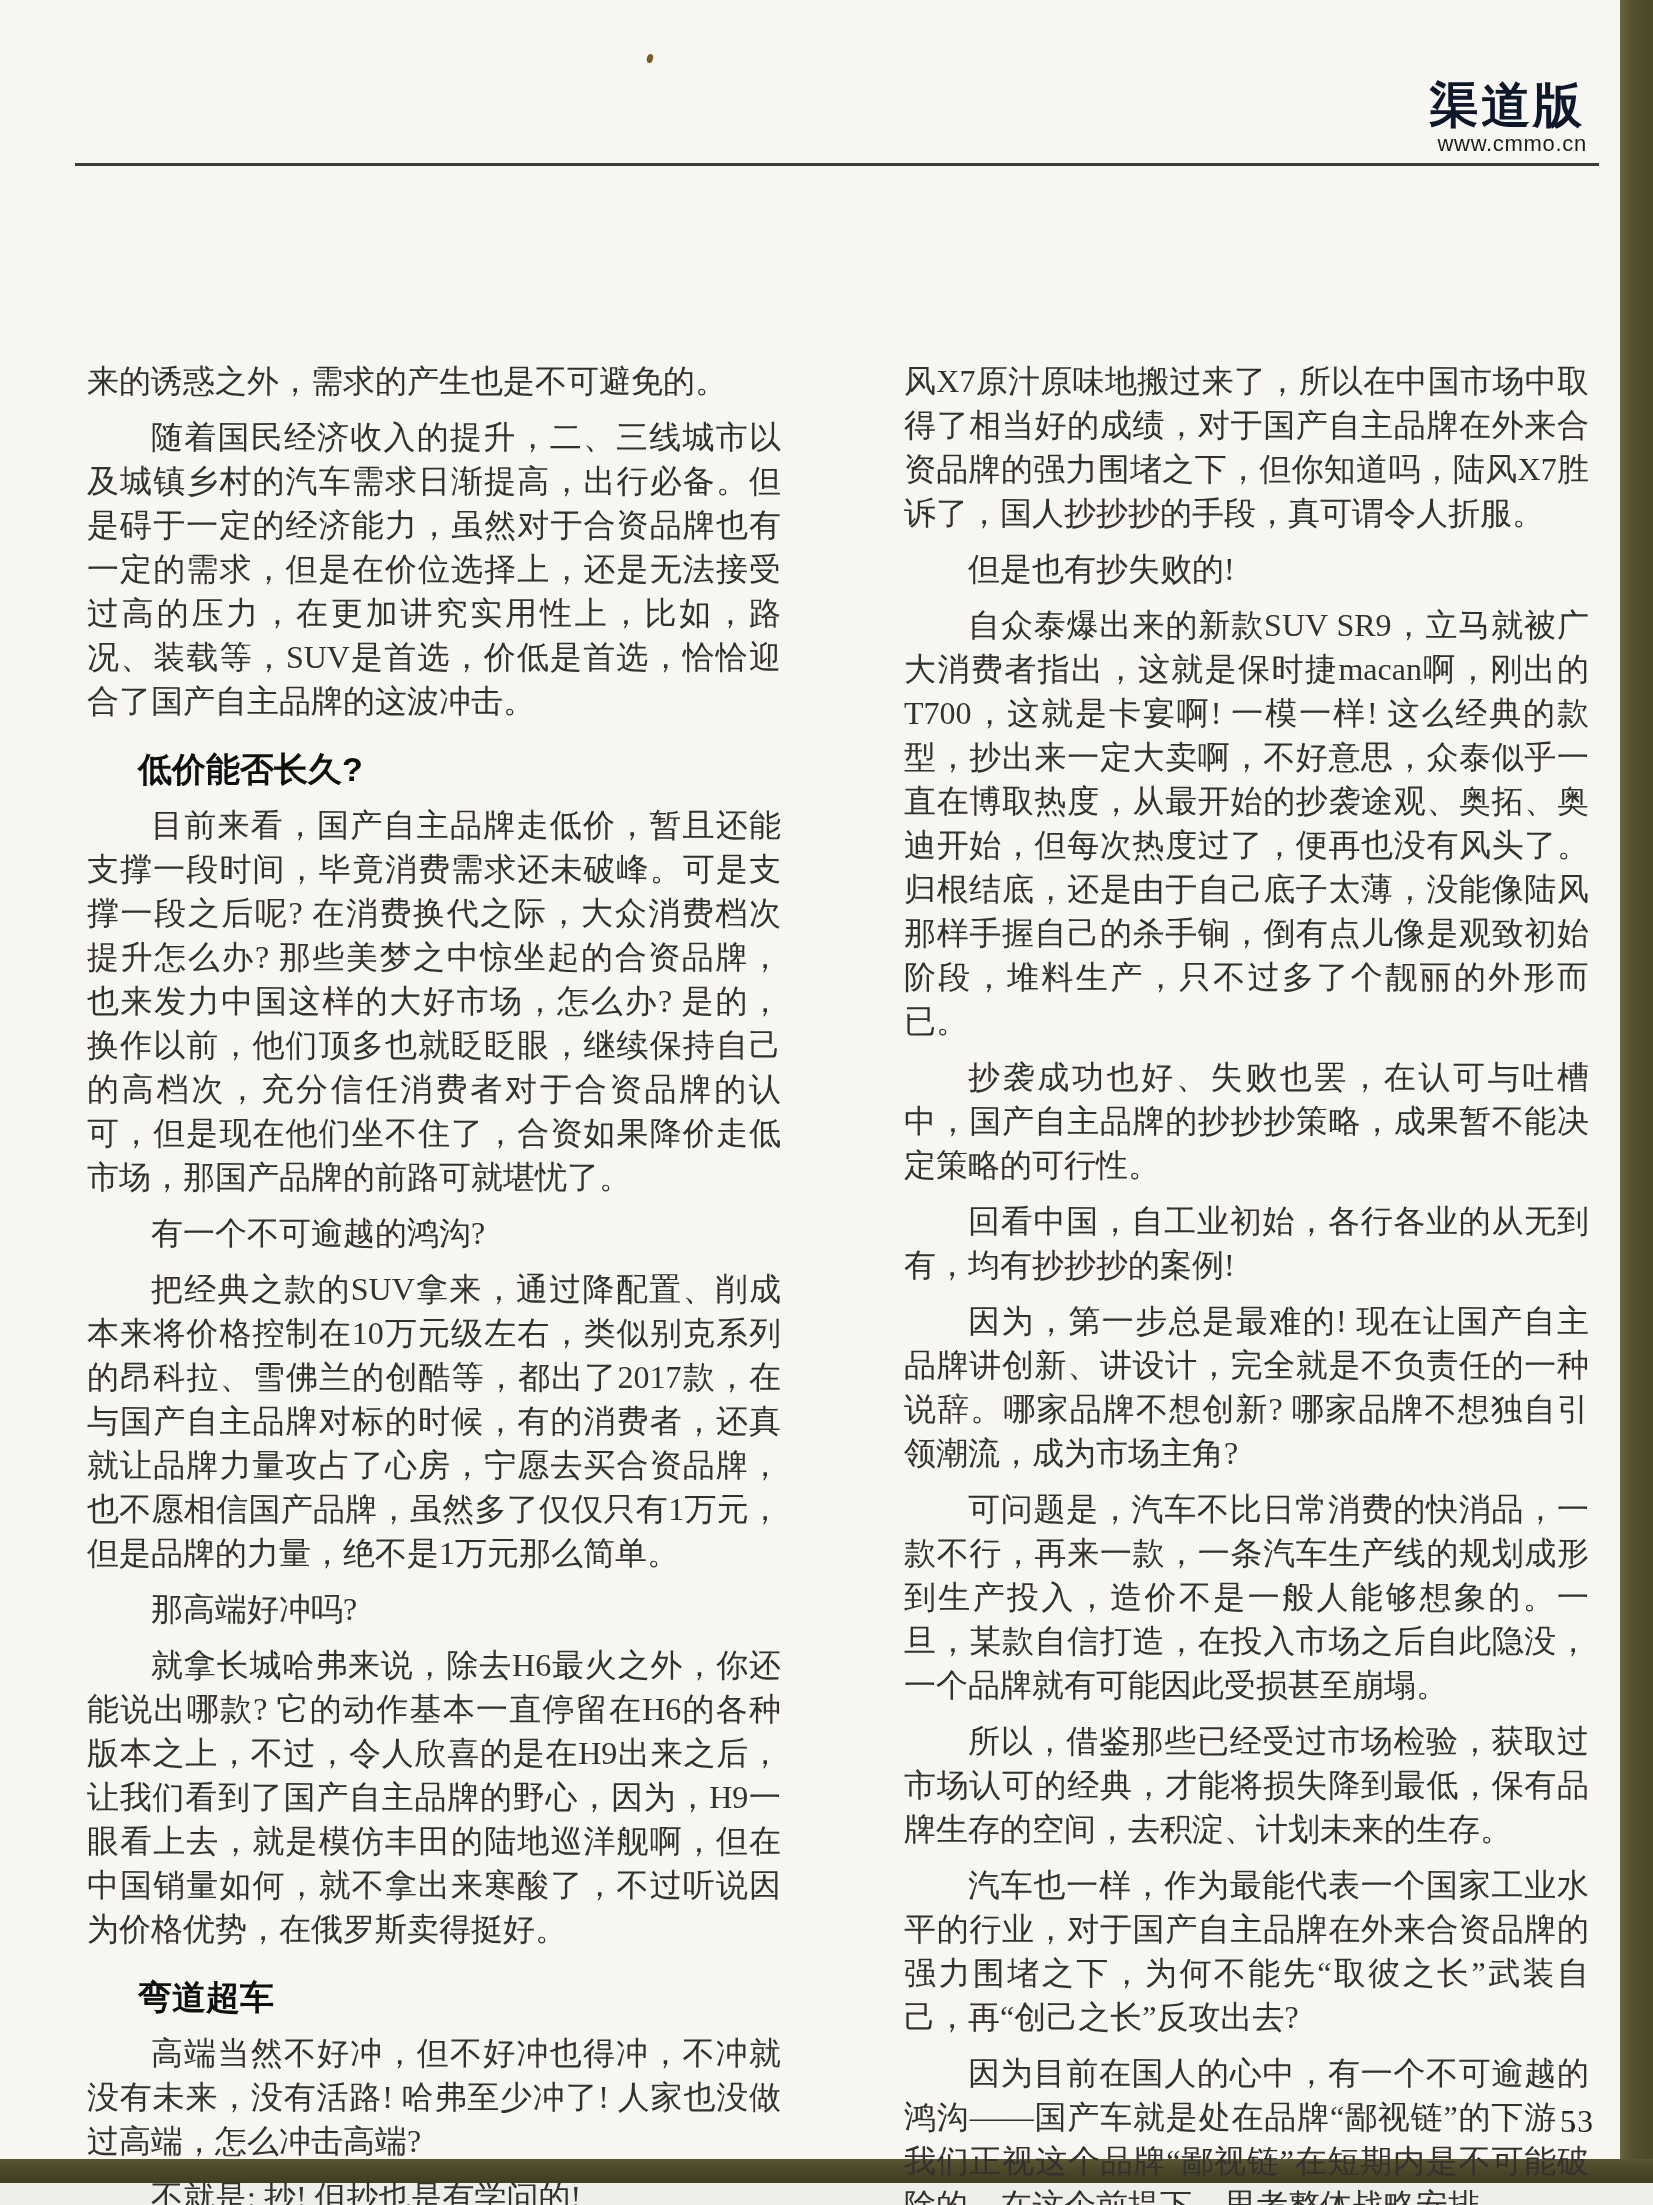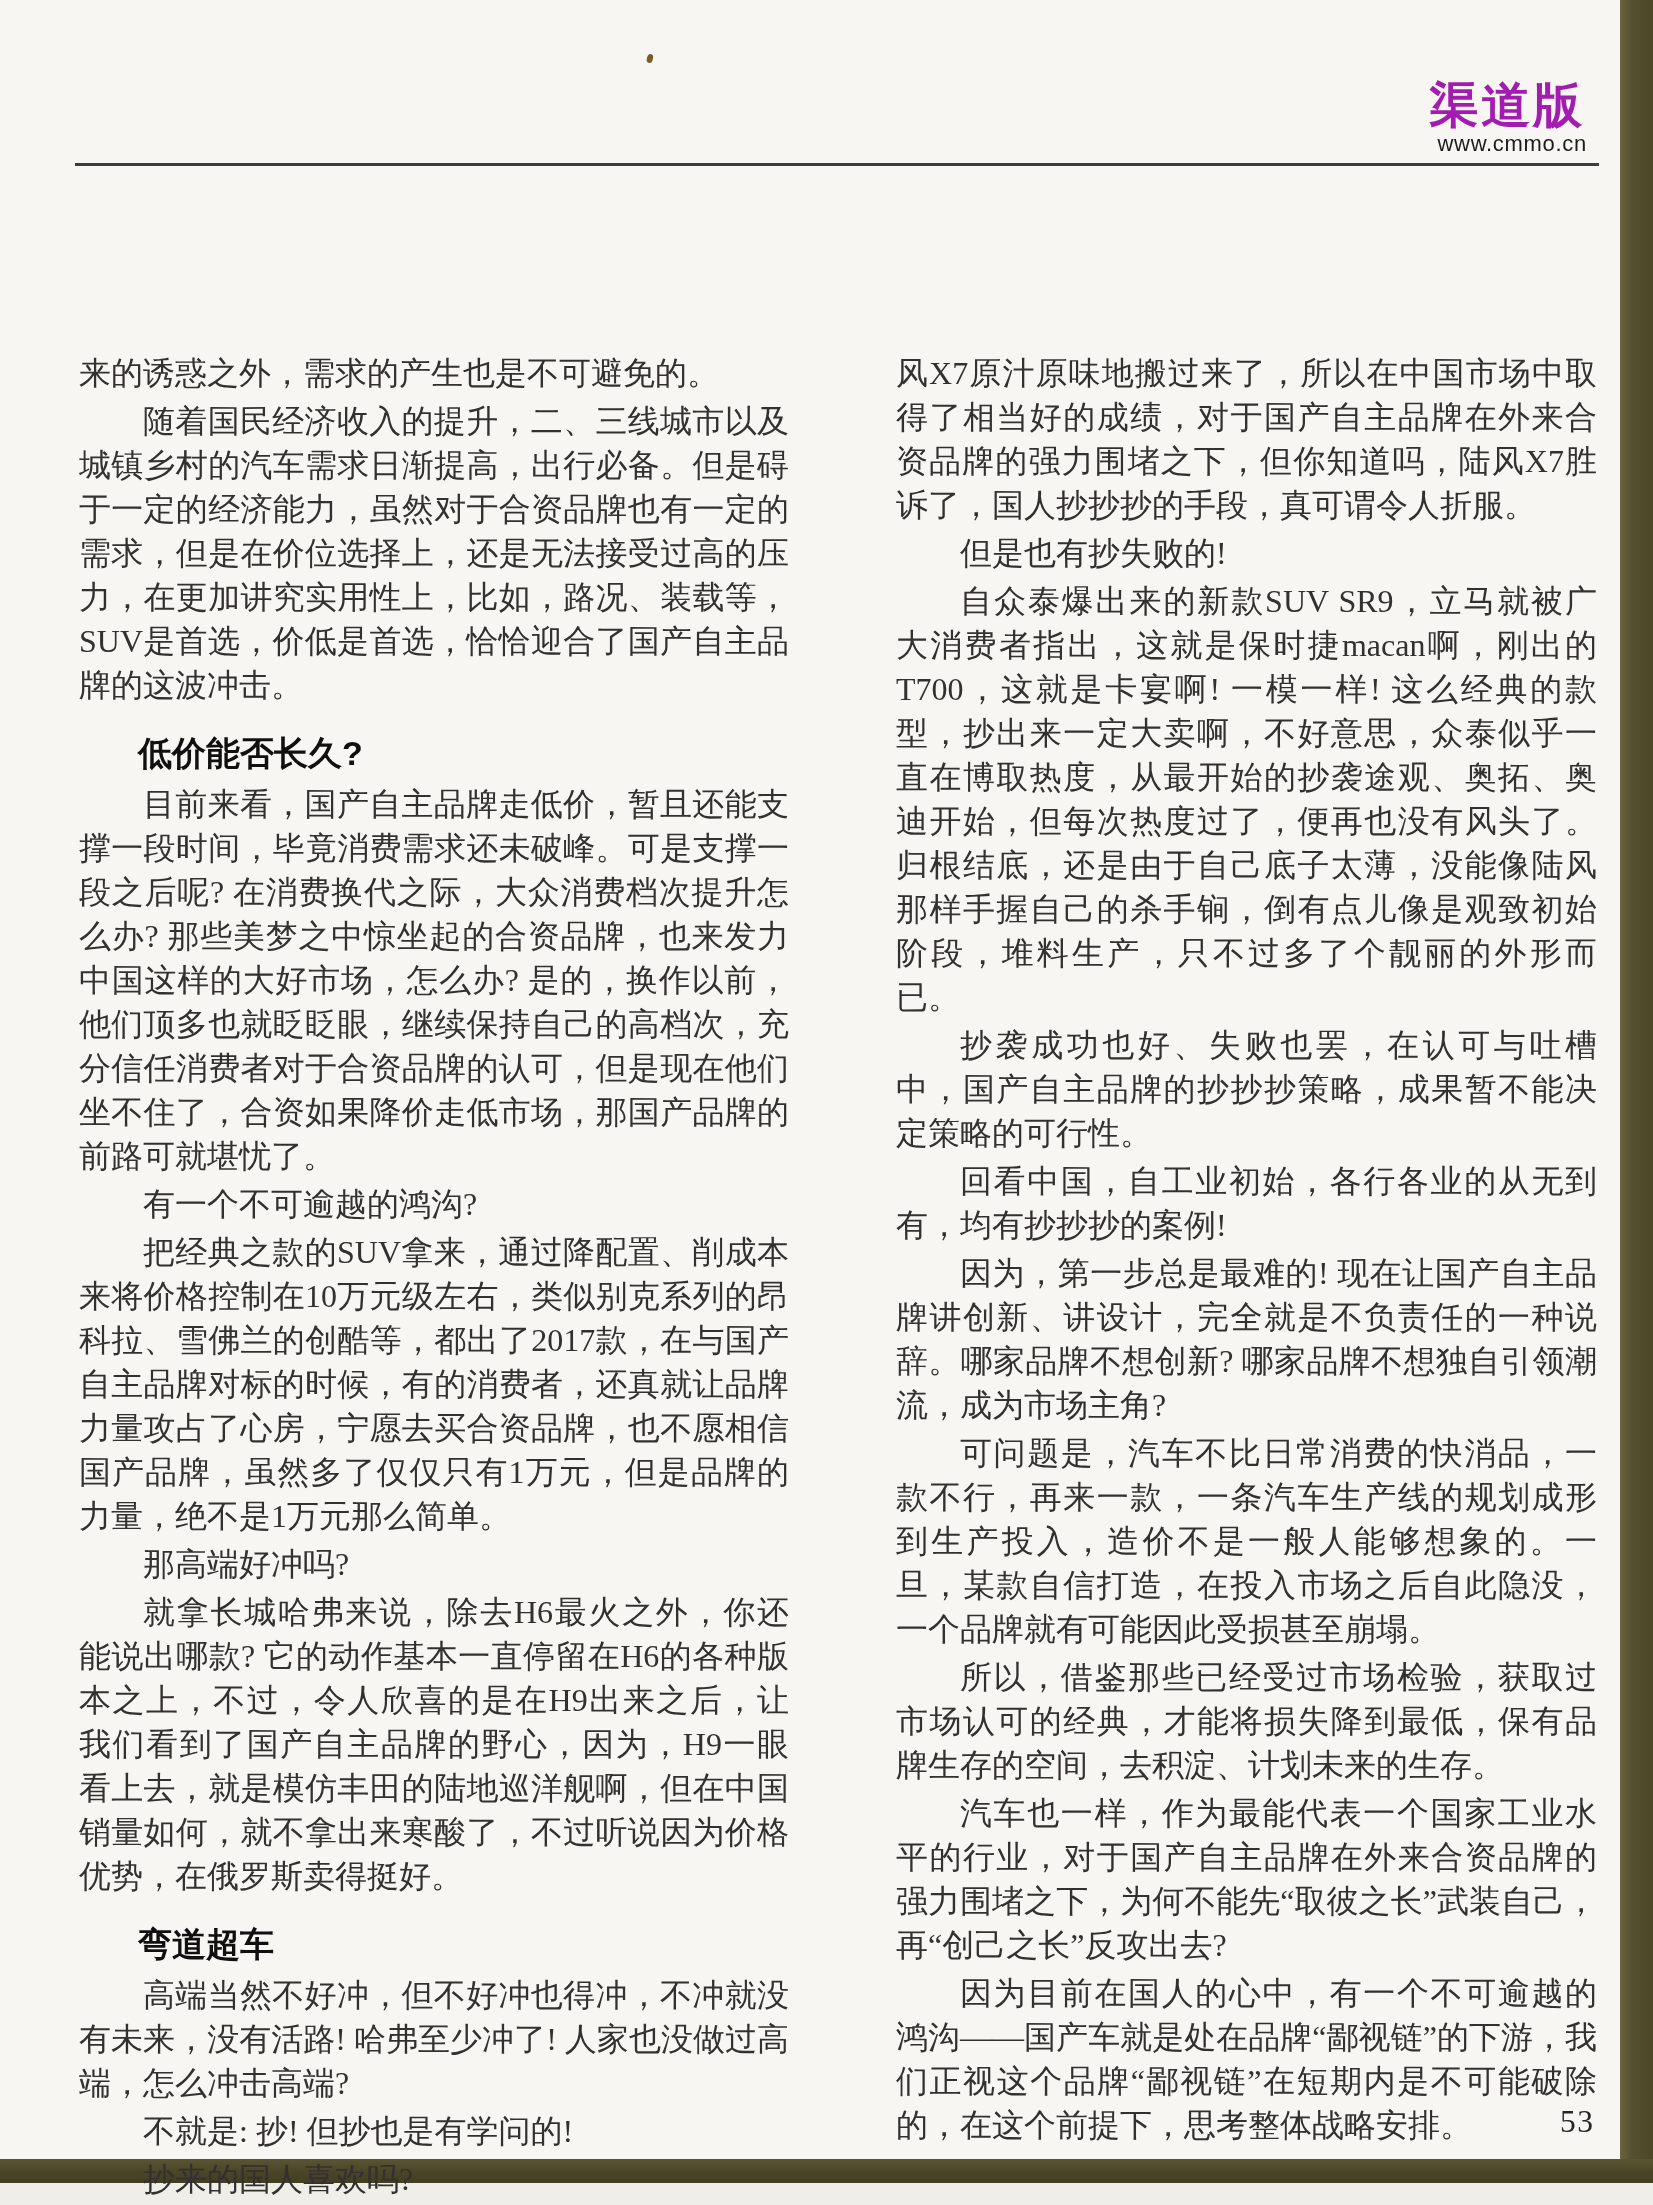--- a/index.html
+++ b/index.html
@@ -19,21 +19,21 @@
     background:linear-gradient(180deg,#5a5532 0%,#4a4527 55%,#423e22 100%);
   }
   .bottom-strip{
     position:absolute;left:0;top:2183px;width:1653px;height:22px;
     background:#efeee8;
   }
   
   .logo{
     position:absolute;top:80px;right:68px;
     font-family:"Liberation Sans","DejaVu Sans",sans-serif;
-    font-weight:bold;font-size:49px;line-height:50px;letter-spacing:2.9px;color:#a21caf;
+    font-weight:bold;font-size:49px;line-height:50px;letter-spacing:2.9px;color:#0f172a;
   }
   .url{
     position:absolute;top:132px;right:66px;
     font-family:"Liberation Sans","DejaVu Sans",sans-serif;
     font-size:22px;line-height:23px;letter-spacing:0.7px;color:#1c1c1c;margin-left:41px;
   }
   .header-rule{
     position:absolute;left:75px;top:163px;width:1524px;height:2.9px;background:#3b3b3b;
   }
   .ink-speck{
@@ -42,21 +42,21 @@
   }
   
   .col{
     position:absolute;top:347px;
     font-size:32px;line-height:44px;
     text-align:justify;text-justify:inter-ideograph;
     color:#333130;
   }
   .col-left{left:75px;width:718px;}
   .col-right{left:892px;width:709px;}
-  .col p{margin:4px;text-indent:2em;}
+  .col p{margin:12px;text-indent:2em;}
   .col p.noindent{text-indent:0;}
   .col h2{
     font-family:"Liberation Sans","DejaVu Sans",sans-serif;
     font-size:34px;line-height:44px;font-weight:bold;color:#101010;
     margin:24px 0 7.2px 0;text-indent:1.85em;
   }
   .page-number{
     position:absolute;left:1560px;top:2104px;
     font-size:31.5px;color:#262626;letter-spacing:1.4px;
   }

